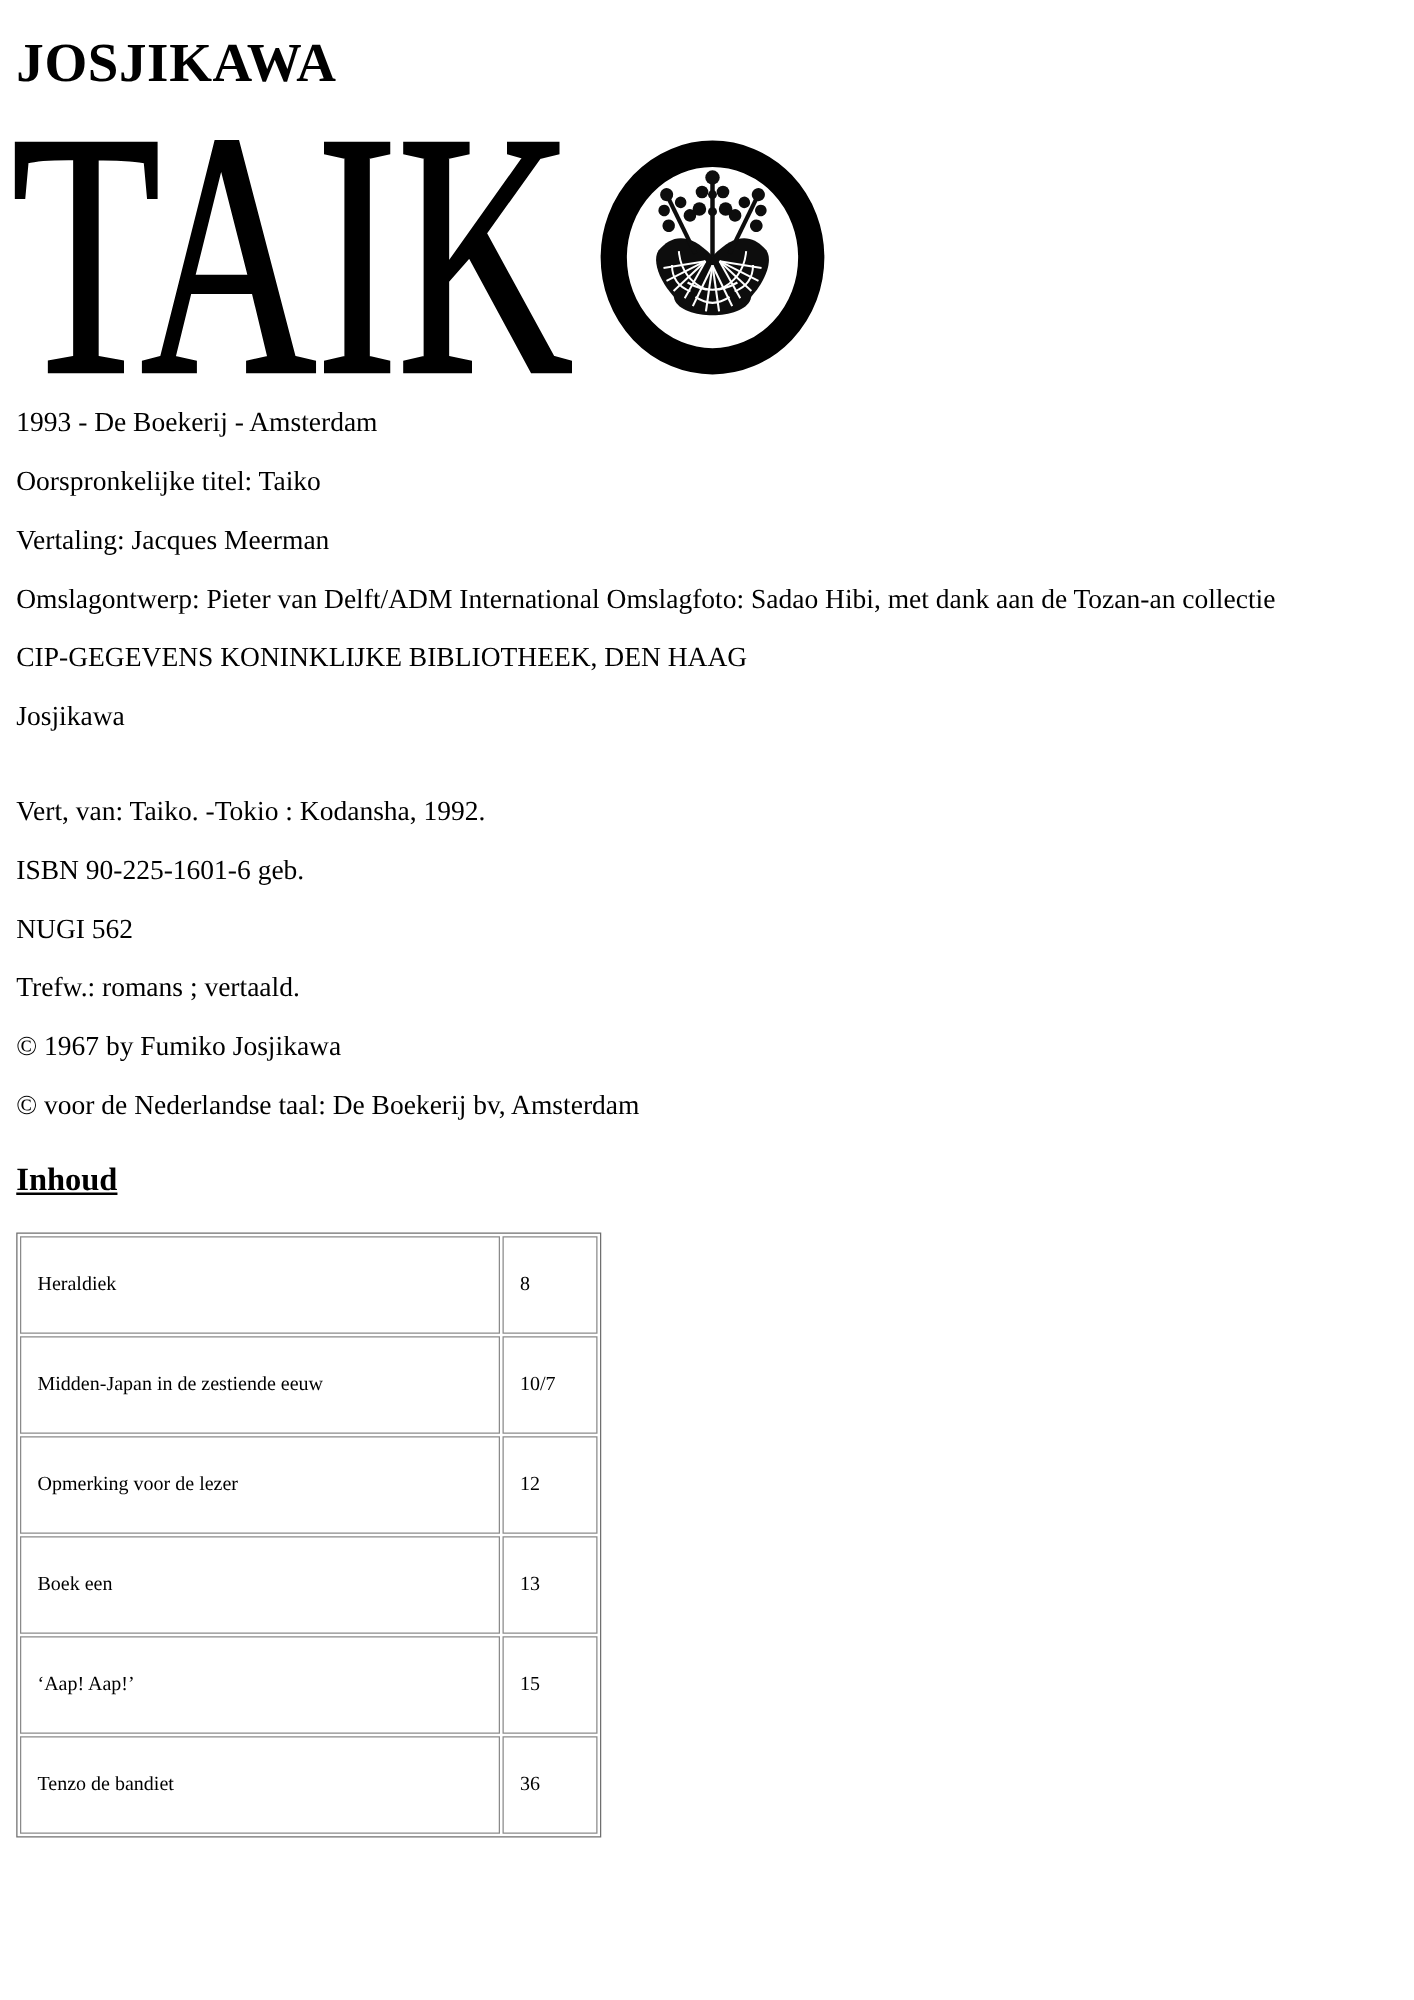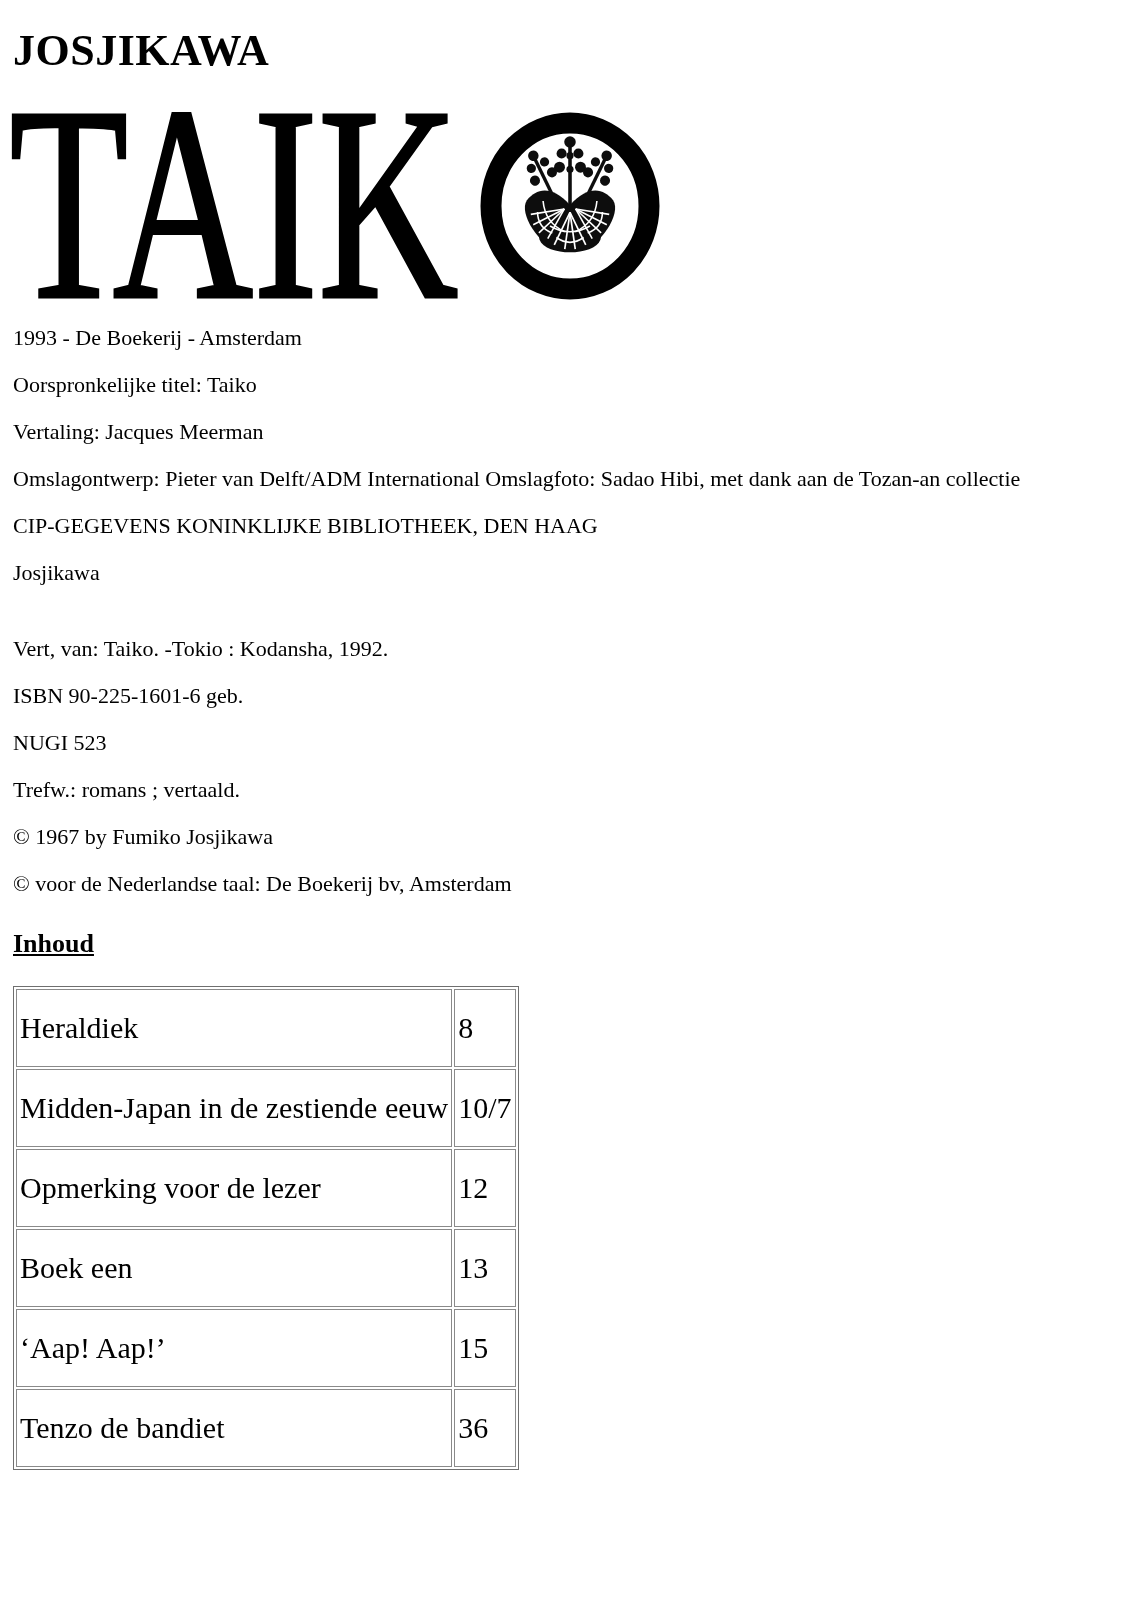--- a/index.html
+++ b/index.html
@@ -29,22 +29,22 @@
   }
 
   table.toc {
     border-collapse: separate; border-spacing: 2px;
     border: 1px solid #6f6f6f;
     margin-top: 26px;
     background: #ffffff;
   }
   table.toc td {
     border: 1px solid #8a8a8a;
-    font-size: 30px; line-height: 24px;
-    padding: 26px 3px;
+    font-size: 16px; line-height: 24px;
+    padding: 26px 13px;
     vertical-align: middle;
     white-space: nowrap;
   }
   td.toc-title { width: 356px; }
   td.toc-page  { width: 48px; }
 </style>
 </head>
 <body>
 
 <div class="page">
@@ -129,21 +129,21 @@
     <p>Oorspronkelijke titel: Taiko</p>
     <p>Vertaling: Jacques Meerman</p>
     <p>Omslagontwerp: Pieter van Delft/ADM International Omslagfoto: Sadao Hibi, met dank aan de Tozan-an collectie</p>
     <p>CIP-GEGEVENS KONINKLIJKE BIBLIOTHEEK, DEN HAAG</p>
     <p>Josjikawa</p>
     <p>
       <br>
       <span>Vert, van: Taiko. -Tokio : Kodansha, 1992.</span>
     </p>
     <p>ISBN 90-225-1601-6 geb.</p>
-    <p>NUGI 523</p>
+    <p>NUGI 562</p>
     <p>Trefw.: romans ; vertaald.</p>
     <p>© 1967 by Fumiko Josjikawa</p>
     <p>© voor de Nederlandse taal: De Boekerij bv, Amsterdam</p>
   </div>
 
   <h2 class="inhoud">Inhoud</h2>
 
   <table class="toc">
     <tbody>
       <tr>

